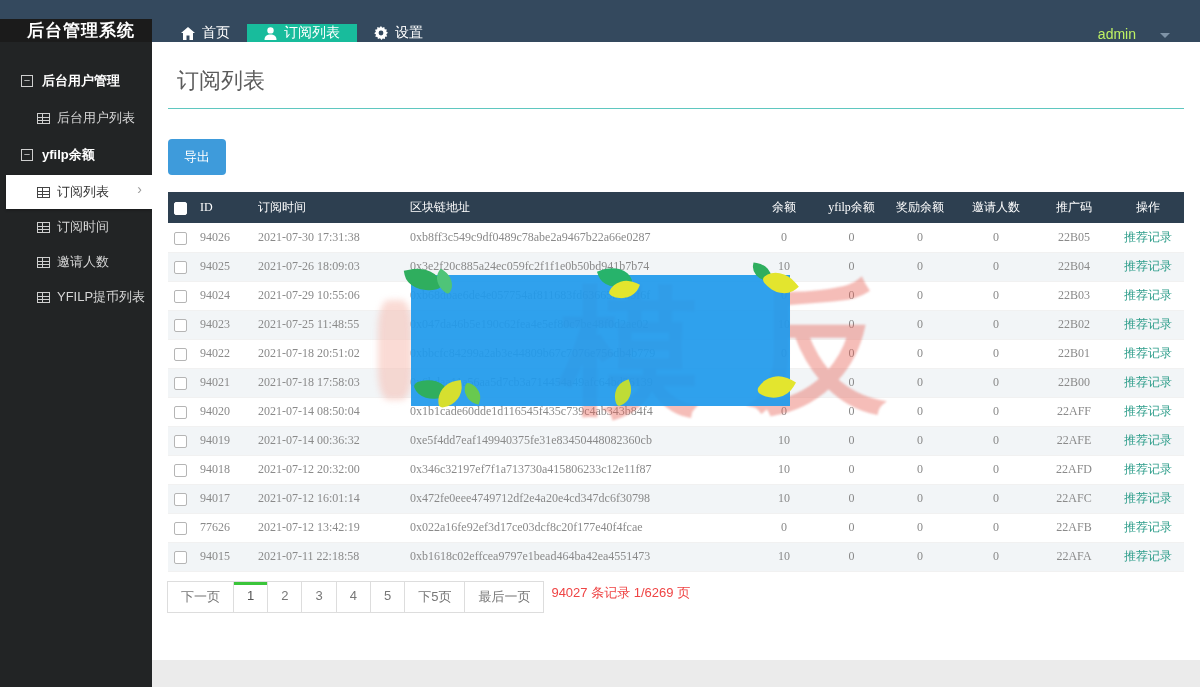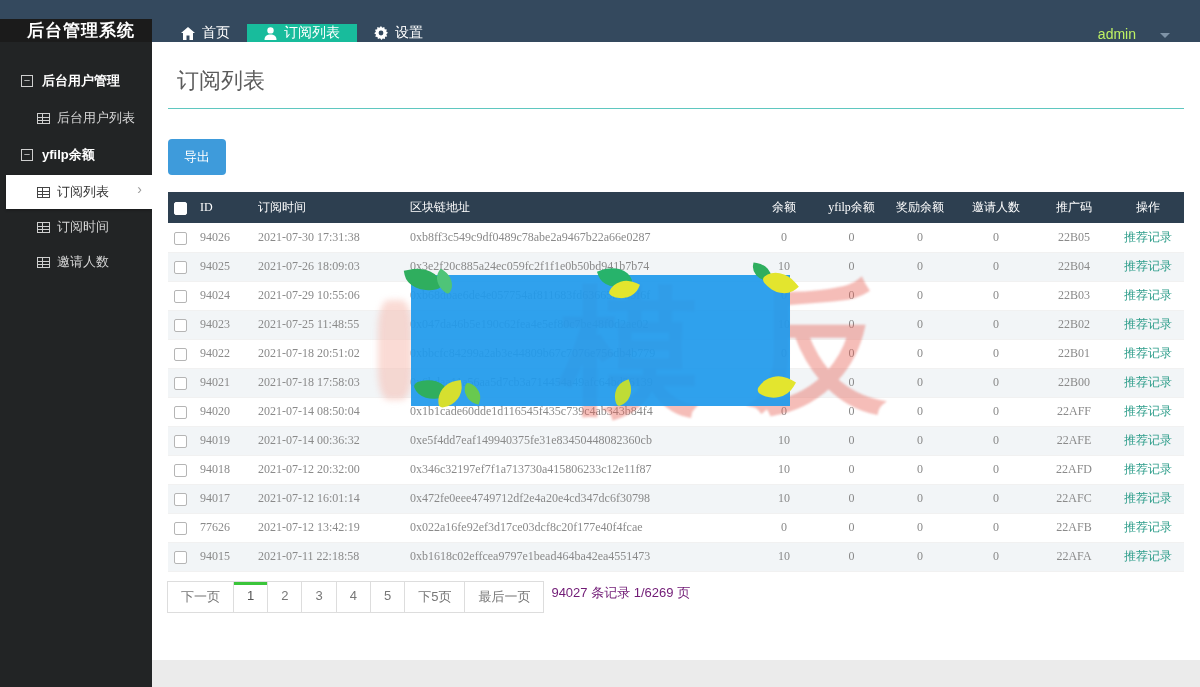--- a/index.html
+++ b/index.html
@@ -56,21 +56,21 @@
   .cb { display:inline-block; width:13px; height:13px; border:1px solid #b5b5b5; background:#fff;
         border-radius:2px; vertical-align:middle; cursor:pointer; }
   .cb-header { background:#fff; border-color:#fff; }
   a.rec-link { color:#2d9d8a; text-decoration:none; cursor:pointer; }
 
   
   .pager { display:flex; align-items:flex-start; margin-top:9px; }
   .pg-btn { border:1px solid #ddd; background:#fff; color:#777; font-size:13px; padding:6px 13px;
             margin-left:-1px; cursor:pointer; position:relative; }
   .pg-btn.active { box-shadow:inset 0 3px 0 #3ac53a; color:#555; z-index:1; }
-  .pg-summary { color:#701a75; font-size:13px; margin-left:7px; padding-top:3px; }
+  .pg-summary { color:#ef4444; font-size:13px; margin-left:7px; padding-top:3px; }
 
   
   .watermarks { position:absolute; left:0; top:0; width:1200px; height:687px; pointer-events:none; }
   .wm-red-char { position:absolute; font-size:140px; font-weight:bold; color:rgba(231,98,86,0.42);
                  filter:blur(1px); line-height:1; }
   .wm-red-blob { position:absolute; background:rgba(246,190,178,0.55); border-radius:30%; filter:blur(3px); }
   .wm-blue-box { position:absolute; left:411px; top:275px; width:379px; height:131px;
                  background:rgba(32,154,236,0.93); }
   .leaf { position:absolute; border-radius:0 100% 20% 100%; }
 </style>
@@ -133,20 +133,24 @@
       <span>订阅列表</span>
       <span class="chev">›</span>
     </div>
     <div class="side-item">
       <span class="grid-ic"></span>
       <span>订阅时间</span>
     </div>
     <div class="side-item">
       <span class="grid-ic"></span>
       <span>邀请人数</span>
+    </div>
+    <div class="side-item">
+      <span class="grid-ic"></span>
+      <span>YFILP提币列表</span>
     </div>
   </div>
 
   <div class="main">
     <div class="content">
       <div class="page-title-wrap">
         <h1 class="page-title">订阅列表</h1>
       </div>
       <button class="export-btn">导出</button>
 

